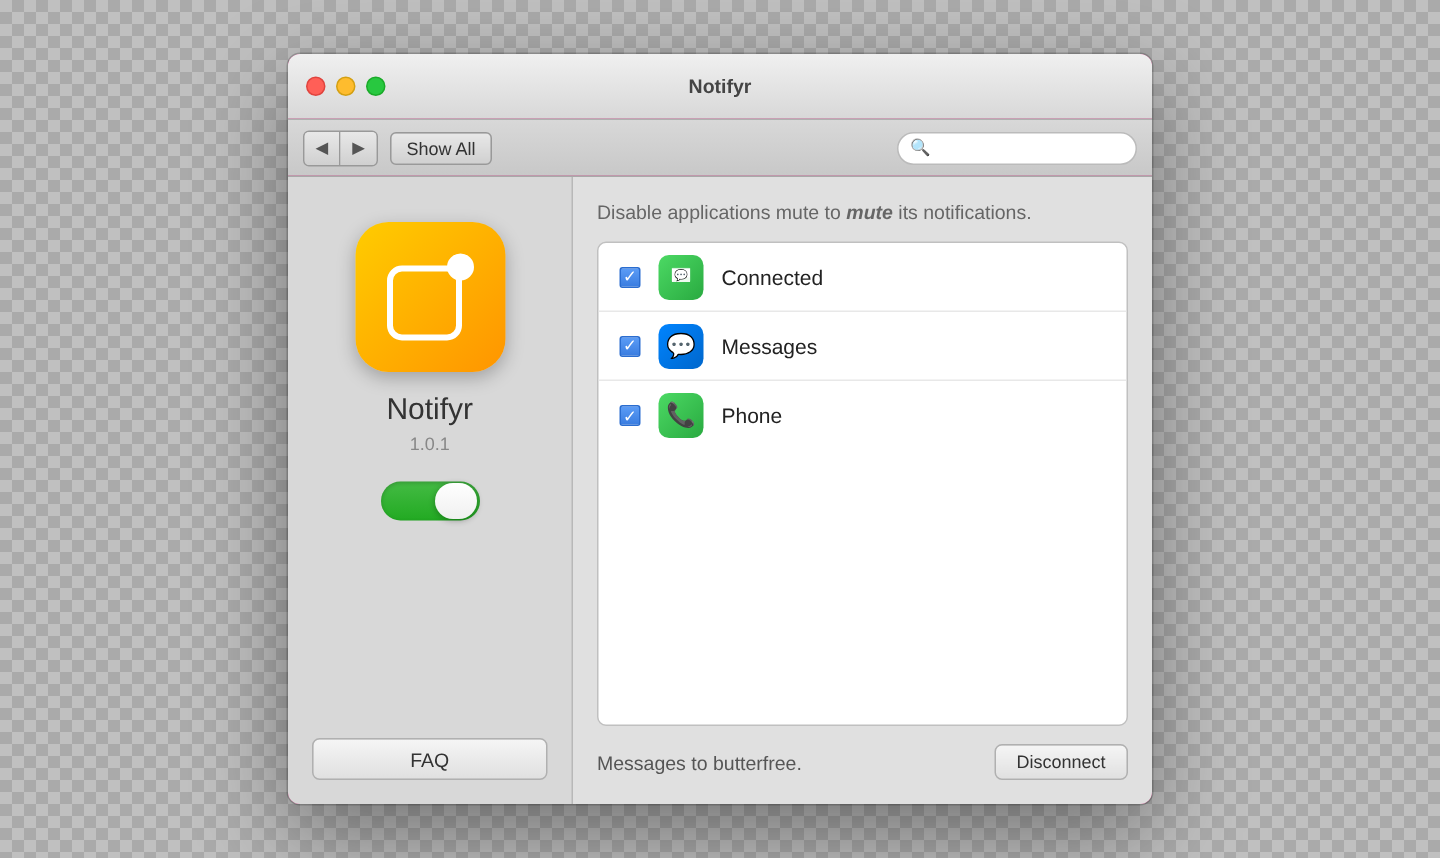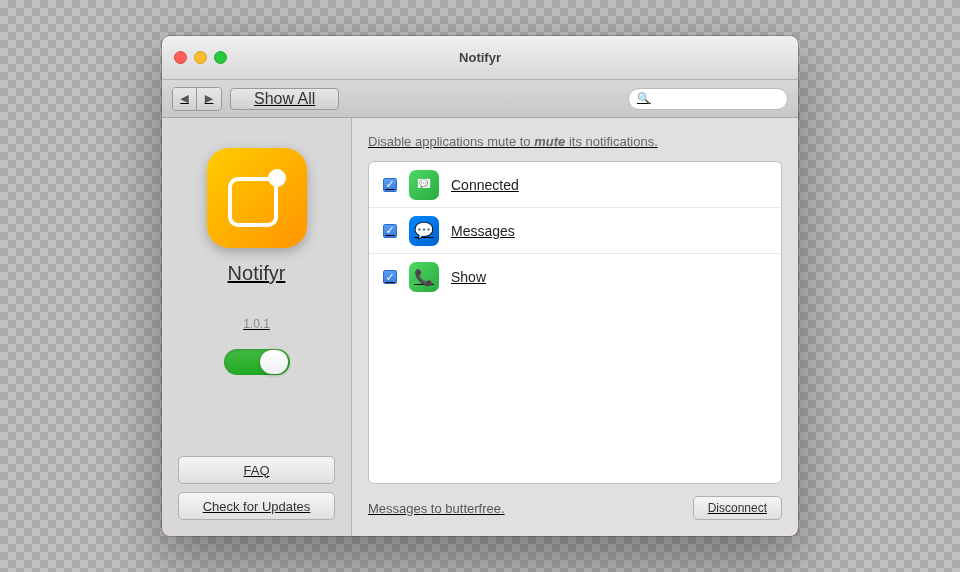--- a/index.html
+++ b/index.html
@@ -15,29 +15,28 @@
         linear-gradient(-45deg, transparent 75%, #aaa 75%);
       background-size: 16px 16px;
       background-position: 0 0, 0 8px, 8px -8px, -8px 0px;
       display: flex;
       align-items: center;
       justify-content: center;
       font-family: -apple-system, 'Helvetica Neue', Arial, sans-serif;
     }
 
     .window {
-      width: 636px;
+      width: 576px;
       height: 500px;
       background: #ec4899;
       border-radius: 8px;
       box-shadow: 0 20px 60px rgba(0,0,0,0.4), 0 0 0 1px rgba(0,0,0,0.2);
       overflow: hidden;
       display: flex;
       flex-direction: column;
-      text-decoration: underline;
     }
 
     
     .titlebar {
       height: 44px;
       background: linear-gradient(to bottom, #f0f0f0, #d8d8d8);
       border-bottom: 1px solid #b0b0b0;
       display: flex;
       align-items: center;
       padding: 0 12px;
@@ -101,25 +100,25 @@
       justify-content: center;
       font-size: 11px;
       color: #555;
       border-right: 1px solid #999;
     }
 
     .nav-btn:last-child { border-right: none; }
 
     .show-all-btn {
       height: 22px;
-      padding: 0 23px;
+      padding: 0 10px;
       background: linear-gradient(to bottom, #e8e8e8, #d0d0d0);
       border: 1px solid #999;
       border-radius: 4px;
-      font-size: 16px;
+      font-size: 12px;
       color: #333;
       cursor: pointer;
     }
 
     .search-box {
       margin-left: auto;
       width: 160px;
       height: 22px;
       background: #fff;
       border: 1px solid #bbb;
@@ -206,21 +205,20 @@
       font-size: 20px;
       font-weight: 500;
       color: #333;
       margin-bottom: 4px;
     }
 
     .app-version {
       font-size: 12px;
       color: #888;
       margin-bottom: 18px;
-      margin-top: 28px;
     }
 
     
     .toggle-container {
       margin-bottom: 30px;
     }
 
     .toggle {
       width: 66px;
       height: 26px;
@@ -245,21 +243,21 @@
     }
 
     .toggle-on-portion {
       width: 32px;
       height: 100%;
       background: transparent;
     }
 
     .sidebar-buttons {
       display: flex;
-      flex-direction: column;
+      flex-direction: row;
       gap: 8px;
       width: 100%;
       margin-top: auto;
     }
 
     .sidebar-btn {
       width: 100%;
       height: 28px;
       background: linear-gradient(to bottom, #f5f5f5, #e0e0e0);
       border: 1px solid #b0b0b0;
@@ -416,21 +414,20 @@
 
       <div class="toggle-container">
         <div class="toggle">
           <div class="toggle-on-portion"></div>
           <div class="toggle-knob"></div>
         </div>
       </div>
 
       <div class="sidebar-buttons">
         <button class="sidebar-btn">FAQ</button>
-        <button class="sidebar-btn">Check for Updates</button>
       </div>
     </div>
 
     <div class="main-panel">
       <div class="panel-description">
         <span>Disable applications mute to </span><span class="mute-word">mute</span><span> its notifications.</span>
       </div>
 
       <div class="apps-list">
 
@@ -453,21 +450,21 @@
             <span style="font-size:16px;">💬</span>
           </div>
           <span class="app-item-name">Messages</span>
         </div>
 
         <div class="app-item">
           <div class="app-checkbox checked">✓</div>
           <div class="app-item-icon icon-phone">
             <span style="font-size:16px; color:white;">📞</span>
           </div>
-          <span class="app-item-name">Show</span>
+          <span class="app-item-name">Phone</span>
         </div>
       </div>
 
       <div class="panel-footer">
         <span class="connected-text">Messages to butterfree.</span>
         <button class="disconnect-btn">Disconnect</button>
       </div>
     </div>
   </div>
 </div>

